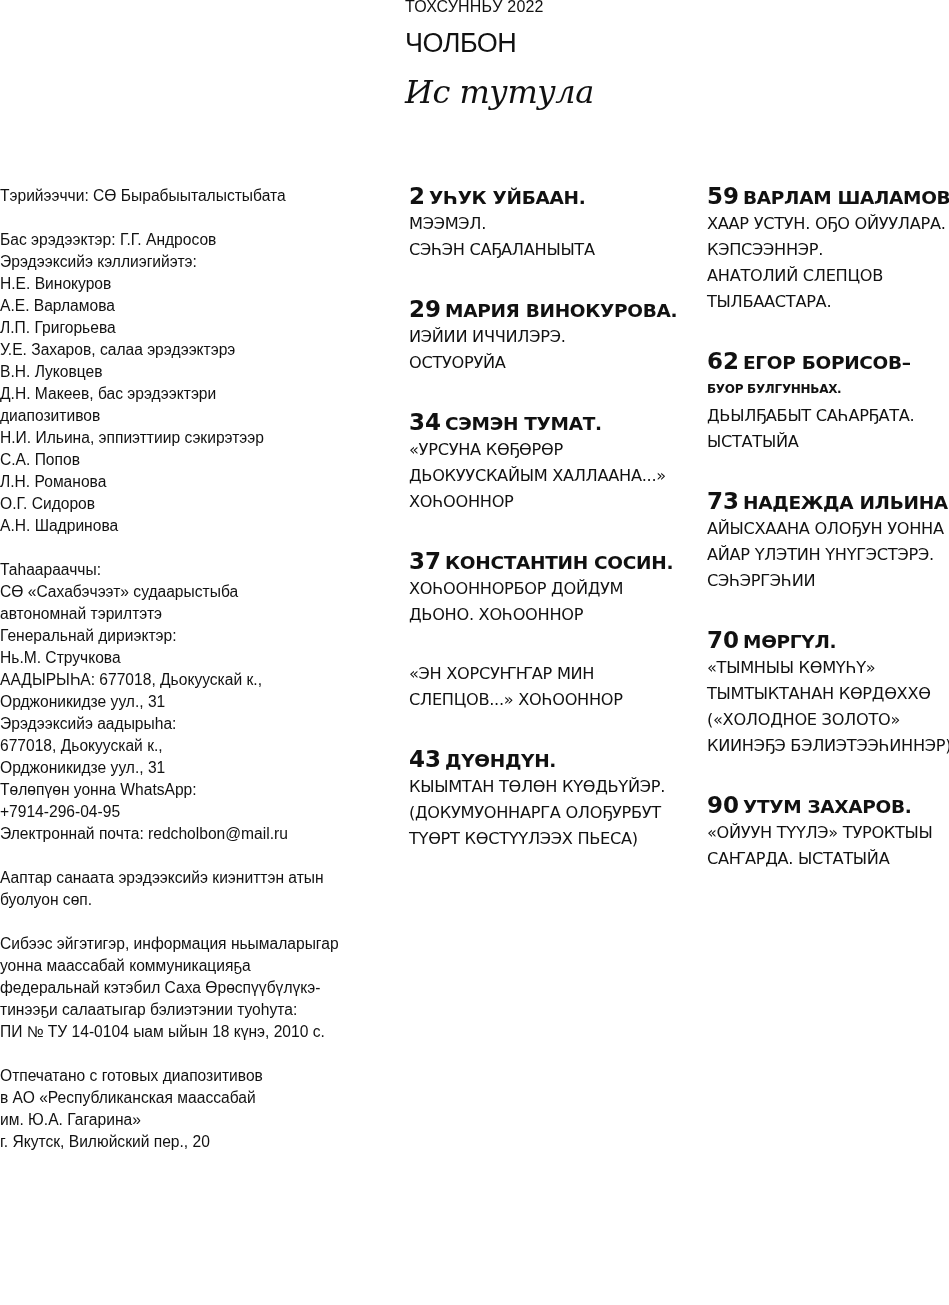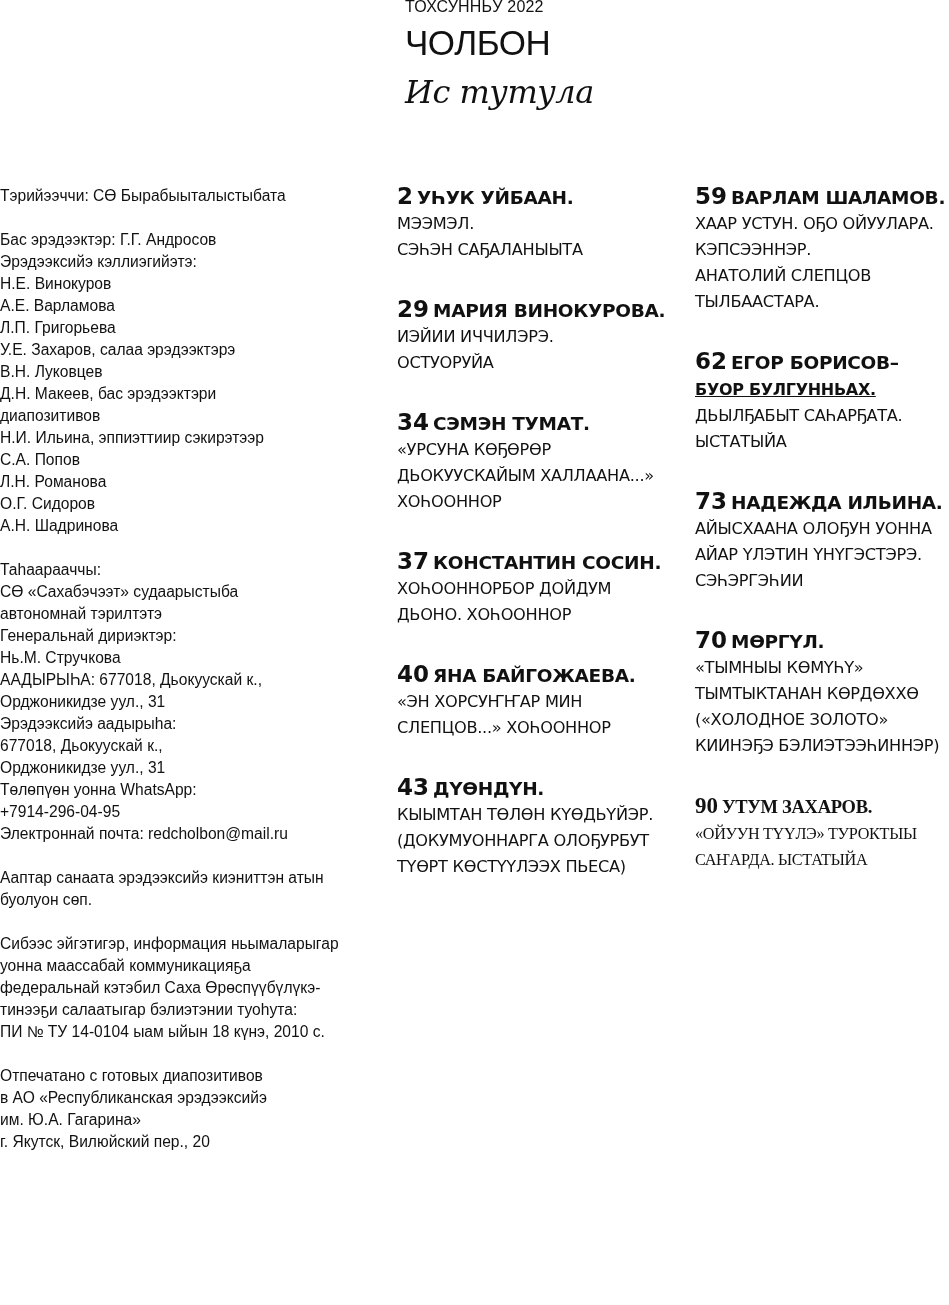--- a/index.html
+++ b/index.html
@@ -21,21 +21,21 @@
     }
     .issue {
       font-family: "Liberation Sans", sans-serif;
       font-size: 16px;
       line-height: 16px;
       letter-spacing: 0.2px;
       margin-top: -1px;
     }
     .mag-title {
       font-family: "Liberation Sans", sans-serif;
-      font-size: 35px;
+      font-size: 27px;
       line-height: 36px;
       margin-top: 10px;
       letter-spacing: -0.5px;
     }
     .contents-label {
       font-family: "DejaVu Serif", serif;
       font-style: italic;
       font-size: 32px;
       line-height: 34px;
       margin-top: 14px;
@@ -57,40 +57,39 @@
     .imprint .line { display: block; white-space: nowrap; }
 
     .toc-col {
       position: absolute;
       top: 183px;
       font-family: "DejaVu Sans", sans-serif;
     }
     .toc-col.mid { left: 397px; width: 290px; }
     .toc-col.right { left: 695px; width: 254px; }
 
-    .toc-entry { margin-bottom: 33px; }
+    .toc-entry { margin-bottom: 33px; margin-left: 12px; }
     .toc-head {
       font-weight: bold;
       font-size: 19px;
       line-height: 27px;
       white-space: nowrap;
     }
     .toc-head .page-num {
       font-size: 23px;
       margin-right: 4px;
     }
     .toc-head .author {
       font-size: 18.5px;
       letter-spacing: -0.3px;
     }
     .toc-head .author-cont {
       display: block;
-      font-size: 16px;
+      font-size: 12px;
       letter-spacing: -0.3px;
-      text-decoration: underline;
     }
     .toc-desc {
       font-size: 16.2px;
       line-height: 26px;
       white-space: nowrap;
       letter-spacing: -0.3px;
     }
     .toc-desc .line { display: block; }
   </style>
 </head>
@@ -149,21 +148,21 @@
     <span class="line">Сибээс эйгэтигэр, информация ньымаларыгар</span>
     <span class="line">уонна маассабай коммуникацияҕа</span>
     <span class="line">федеральнай кэтэбил Саха Өрөспүүбүлүкэ-</span>
     <span class="line">тинээҕи салаатыгар бэлиэтэнии туоһута:</span>
     <span class="line">ПИ № ТУ 14-0104 ыам ыйын 18 күнэ, 2010 с.</span>
   </div>
 
 
   <div class="block">
     <span class="line">Отпечатано с готовых диапозитивов</span>
-    <span class="line">в АО «Республиканская эрэдээксийэ</span>
+    <span class="line">в АО «Республиканская маассабай</span>
     <span class="line">им. Ю.А. Гагарина»</span>
     <span class="line">г. Якутск, Вилюйский пер., 20</span>
   </div>
 </div>
 
 <div class="toc-col mid">
   <div class="toc-entry">
     <div class="toc-head">
       <span class="page-num">2</span><span class="author">УҺУК УЙБААН.</span>
     </div>
@@ -198,23 +197,20 @@
     <div class="toc-head">
       <span class="page-num">37</span><span class="author">КОНСТАНТИН СОСИН.</span>
     </div>
     <div class="toc-desc">
       <span class="line">ХОҺООННОРБОР ДОЙДУМ</span>
       <span class="line">ДЬОНО. ХОҺООННОР</span>
     </div>
   </div>
 
   <div class="toc-entry">
-    <div class="toc-head">
-      <span class="page-num">40</span><span class="author">ЯНА БАЙГОЖАЕВА.</span>
-    </div>
     <div class="toc-desc">
       <span class="line">«ЭН ХОРСУҤҤАР МИН</span>
       <span class="line">СЛЕПЦОВ...» ХОҺООННОР</span>
     </div>
   </div>
 
   <div class="toc-entry">
     <div class="toc-head">
       <span class="page-num">43</span><span class="author">ДҮӨНДҮН.</span>
     </div>
@@ -266,21 +262,21 @@
       <span class="page-num">70</span><span class="author">МӨРГҮЛ.</span>
     </div>
     <div class="toc-desc">
       <span class="line">«ТЫМНЫЫ КӨМҮҺҮ»</span>
       <span class="line">ТЫМТЫКТАНАН КӨРДӨХХӨ</span>
       <span class="line">(«ХОЛОДНОЕ ЗОЛОТО»</span>
       <span class="line">КИИНЭҔЭ БЭЛИЭТЭЭҺИННЭР)</span>
     </div>
   </div>
 
-  <div class="toc-entry" style="margin-top:20px;font-family:Liberation Serif, serif;">
+  <div class="toc-entry" style="margin-top:20px;">
     <div class="toc-head">
       <span class="page-num">90</span><span class="author">УТУМ ЗАХАРОВ.</span>
     </div>
     <div class="toc-desc">
       <span class="line">«ОЙУУН ТҮҮЛЭ» ТУРОКТЫЫ</span>
       <span class="line">САҤАРДА. ЫСТАТЫЙА</span>
     </div>
   </div>
 </div>
 

